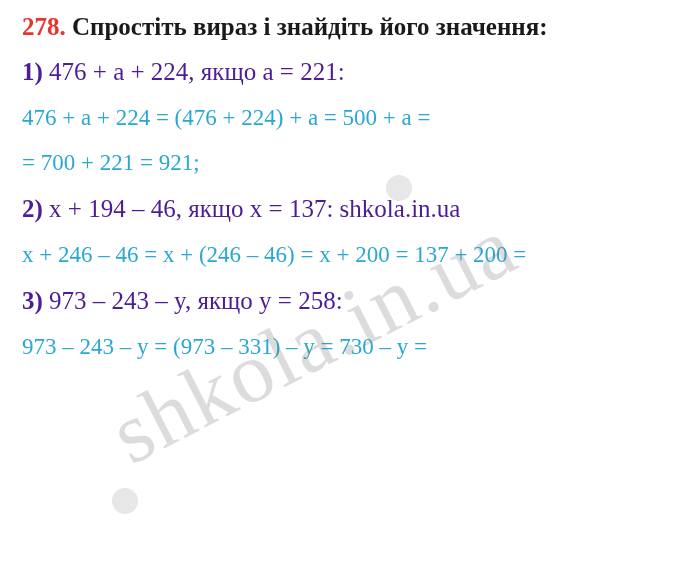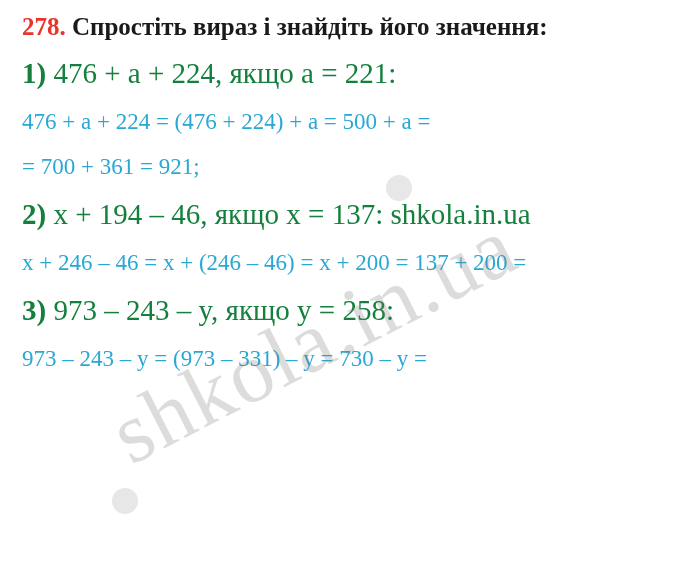--- a/index.html
+++ b/index.html
@@ -30,22 +30,22 @@
     font-size: 25px;
     font-weight: bold;
     color: #1a1a1a;
     margin-bottom: 20px;
   }
   .task-number {
     color: #e8342a;
     font-weight: bold;
   }
   .q-line {
-    font-size: 29px;
-    color: #15803d;
+    font-size: 25px;
+    color: #4c1d95;
     margin-bottom: 22px;
   }
   .q-index {
     font-weight: bold;
   }
   .sol-line {
     font-size: 23px;
     color: #2aa8d4;
     margin-bottom: 22px;
   }
@@ -87,21 +87,21 @@
   <div class="line task-header">
     <span class="task-number">278.</span>
     <span>Спростіть вираз і знайдіть його значення:</span>
   </div>
 
   <div class="line q-line">
     <span class="q-index">1)</span>
     <span>476 + a + 224, якщо a = 221:</span>
   </div>
   <div class="line sol-line">476 + a + 224 = (476 + 224) + a = 500 + a =</div>
-  <div class="line sol-line">= 700 + 361 = 921;</div>
+  <div class="line sol-line">= 700 + 221 = 921;</div>
 
   <div class="line q-line">
     <span class="q-index">2)</span>
     <span>x + 194 – 46, якщо x = 137: shkola.in.ua</span>
   </div>
   <div class="line sol-line">x + 246 – 46 = x + (246 – 46) = x + 200 = 137 + 200 =</div>
 
   <div class="line q-line">
     <span class="q-index">3)</span>
     <span>973 – 243 – y, якщо y = 258:</span>

